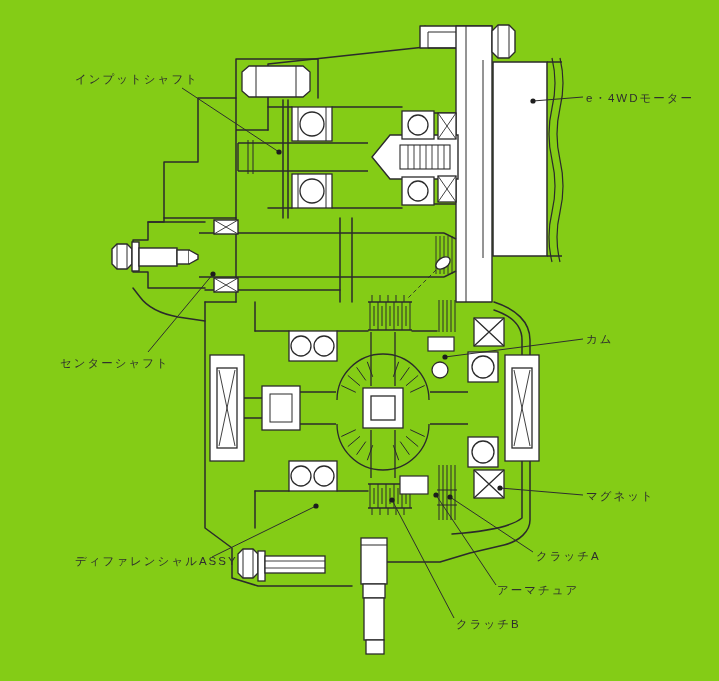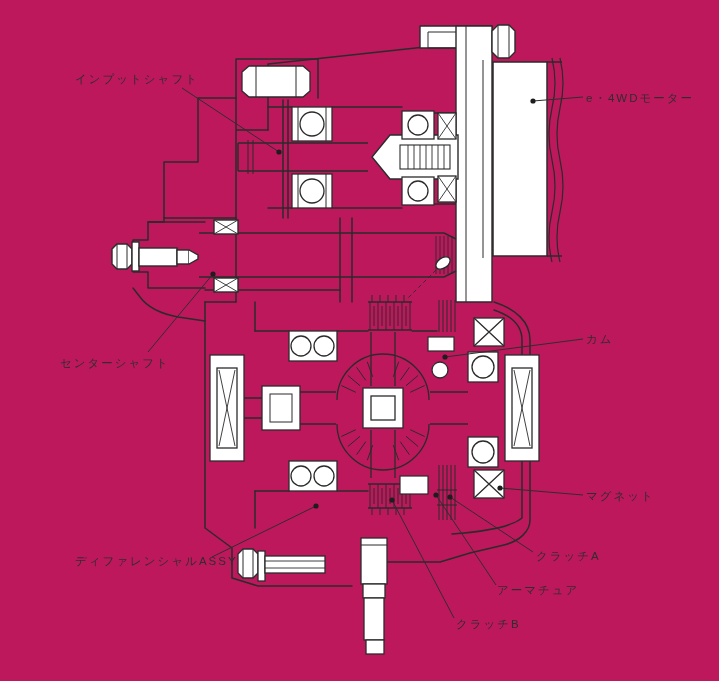--- a/index.html
+++ b/index.html
@@ -1,19 +1,19 @@
 <!DOCTYPE html>
 <html><head>
 <meta charset="utf-8">
 <style>
   html,body{margin:0;padding:0;background:#fff;}
   .figure-wrap{
     position:relative;
     width:719px;height:681px;
-    background:#be185d;
+    background:#84cc16;
     overflow:hidden;
     font-family:"Liberation Sans",sans-serif;
   }
   svg{position:absolute;inset:0;}
   .part-label{
     font-size:11.5px;
     letter-spacing:2px;
     fill:#2e2e2e;
     font-family:"Liberation Sans",sans-serif;
   }

